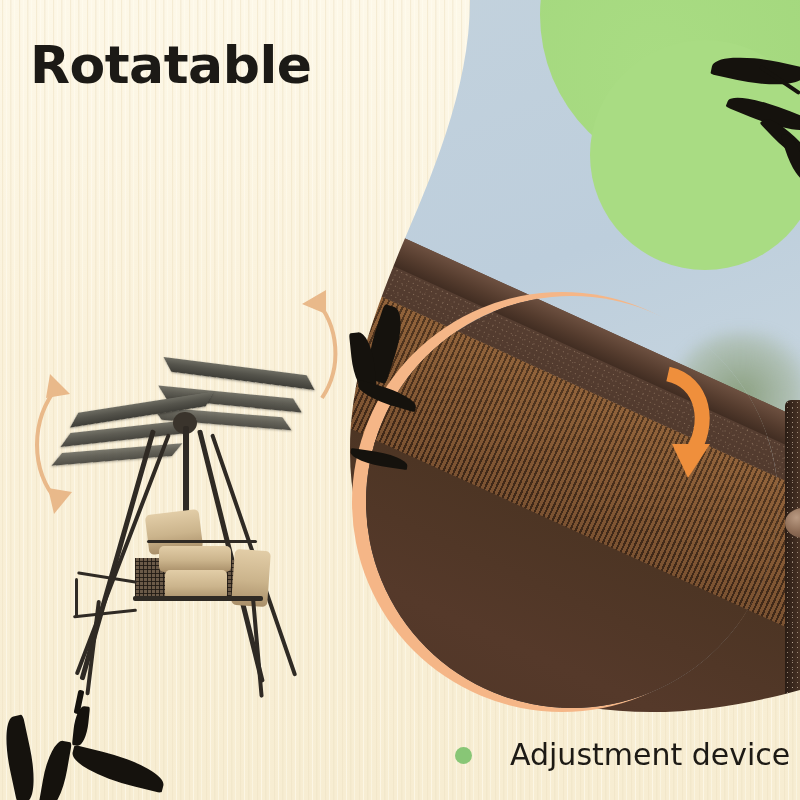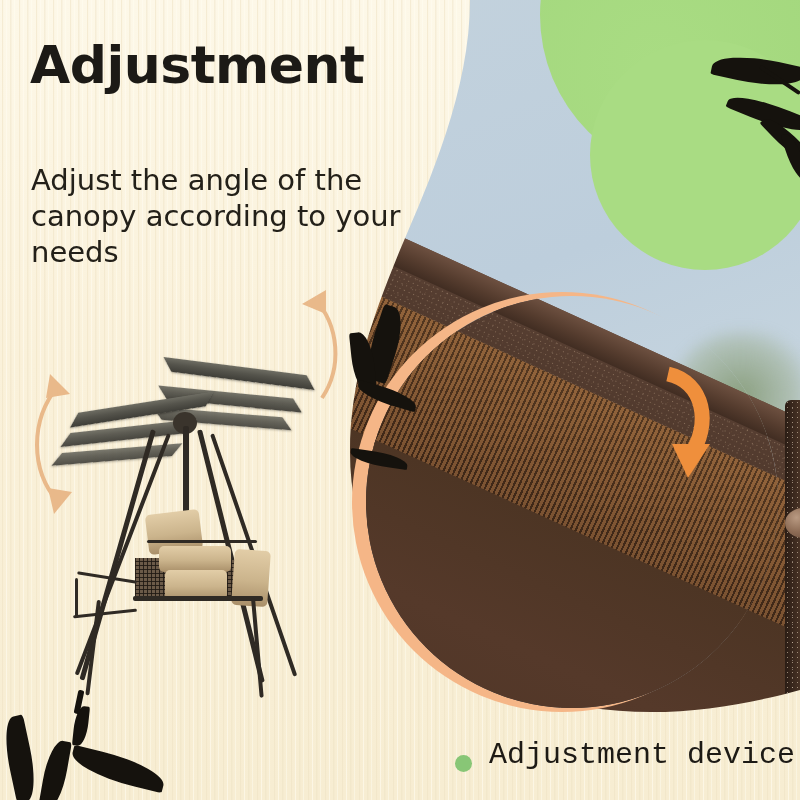--- a/index.html
+++ b/index.html
@@ -139,21 +139,21 @@
     position:absolute;left:30px;top:38px;width:380px;
     font-size:52px;line-height:54px;font-weight:700;color:#1c1a16;
     letter-spacing:-.5px;
   }
   .subline{
     position:absolute;left:31px;top:162px;width:390px;
     font-size:29px;line-height:36px;font-weight:400;color:#232019;
   }
   .caption{
     position:absolute;left:455px;top:738px;
-    display:flex;align-items:flex-end;gap:17px;font-family:Liberation Mono, monospace;
+    display:flex;align-items:center;gap:38px;
   }
   .cap-dot{
     width:17px;height:17px;border-radius:50%;background:#88c676;flex:0 0 auto;
   }
   .cap-text{font-size:30px;color:#1d1a15;font-weight:400;line-height:34px;}
 
   
   .swing{position:absolute;left:55px;top:330px;width:290px;height:370px;}
   .canopy-blade{
     position:absolute;
@@ -306,23 +306,22 @@
   <div class="leaf" style="left:356px;top:388px;width:62px;height:16px;transform:rotate(16deg);border-radius:6% 70% 6% 70%;"></div>
   <div class="leaf" style="left:350px;top:452px;width:58px;height:14px;transform:rotate(8deg);border-radius:6% 70% 6% 70%;"></div>
 
   <div class="leaf" style="left:8px;top:716px;width:24px;height:86px;transform:rotate(-12deg);border-radius:60% 8% 60% 8%;"></div>
   <div class="leaf" style="left:44px;top:740px;width:22px;height:70px;transform:rotate(10deg);border-radius:60% 8% 60% 8%;"></div>
   <div class="leaf" style="left:70px;top:756px;width:96px;height:26px;transform:rotate(14deg);border-radius:6% 70% 6% 70%;"></div>
   <div class="leaf" style="left:74px;top:706px;width:14px;height:40px;transform:rotate(6deg);border-radius:60% 10% 60% 10%;"></div>
   <div class="leaf" style="left:76px;top:690px;width:6px;height:24px;transform:rotate(12deg);border-radius:2px;"></div>
 
   <div class="headline">
-    <div>Adjustment</div>
-  </div>
-
-  <div class="subline">Adjust the angle of the canopy according to your needs</div>
+    <div>Rotatable</div>
+  </div>
+
 
   <div class="caption">
     <div class="cap-dot"></div>
     <div class="cap-text">Adjustment device</div>
   </div>
 
 </div>
 
 </body></html>

